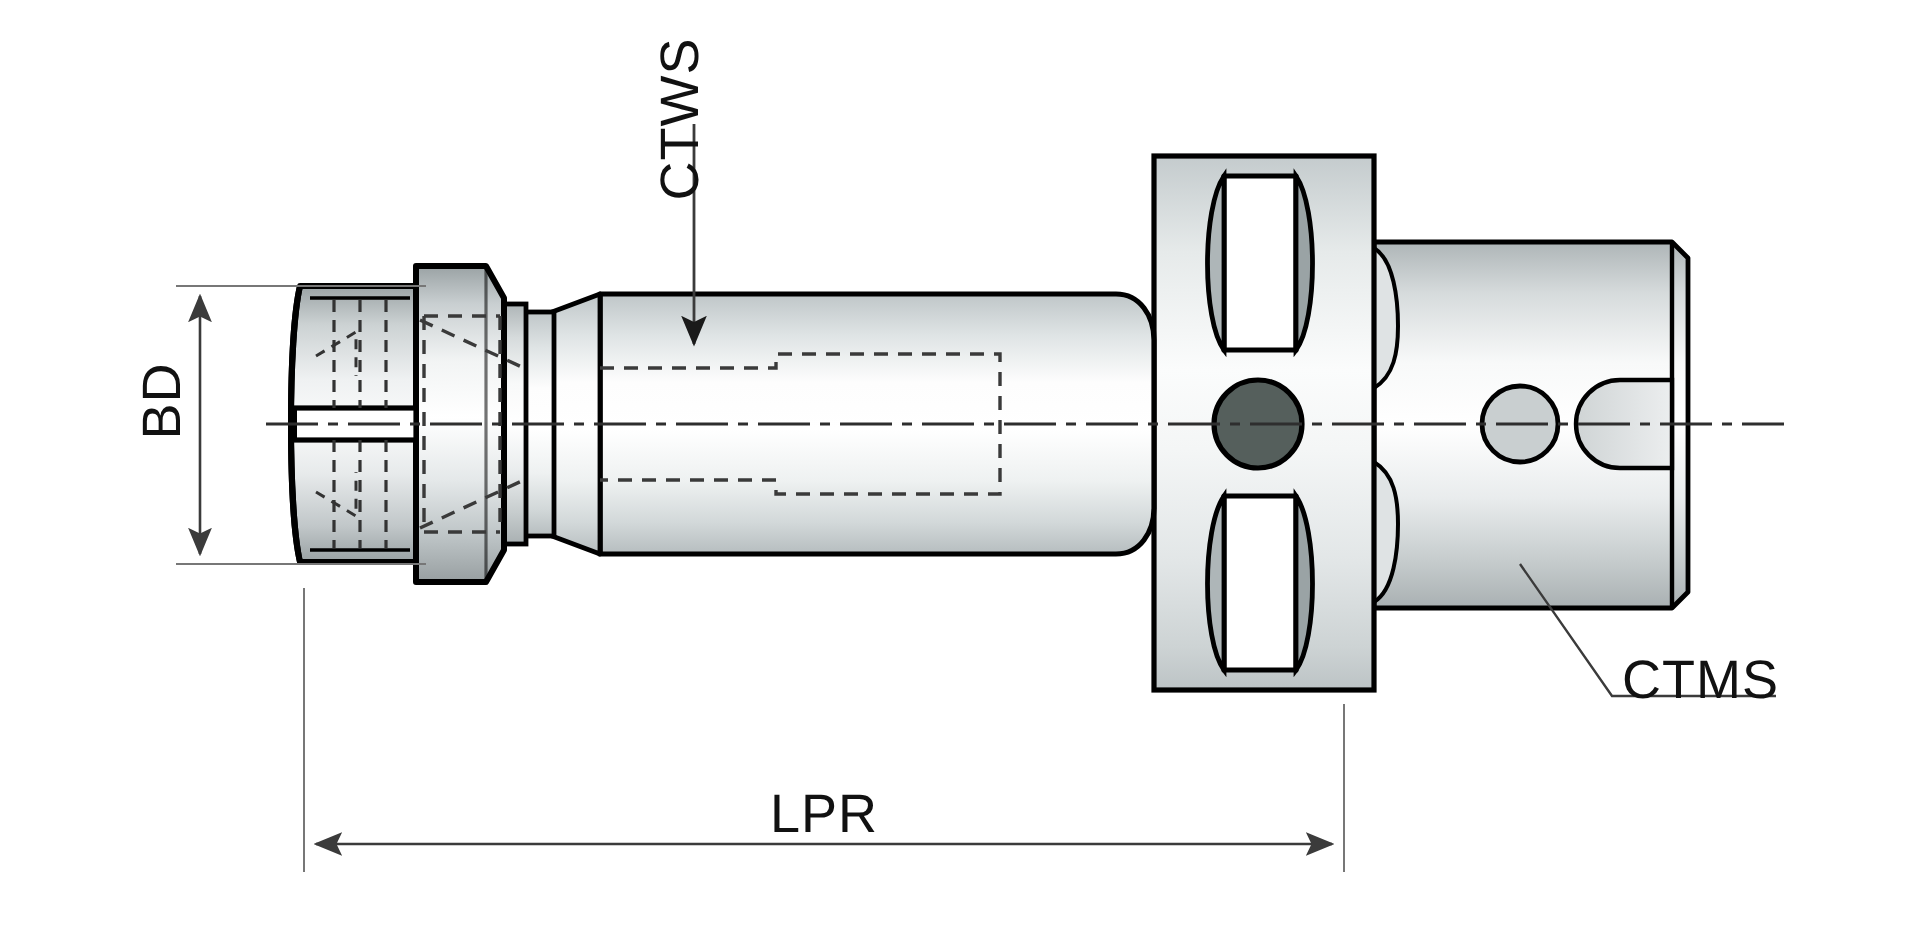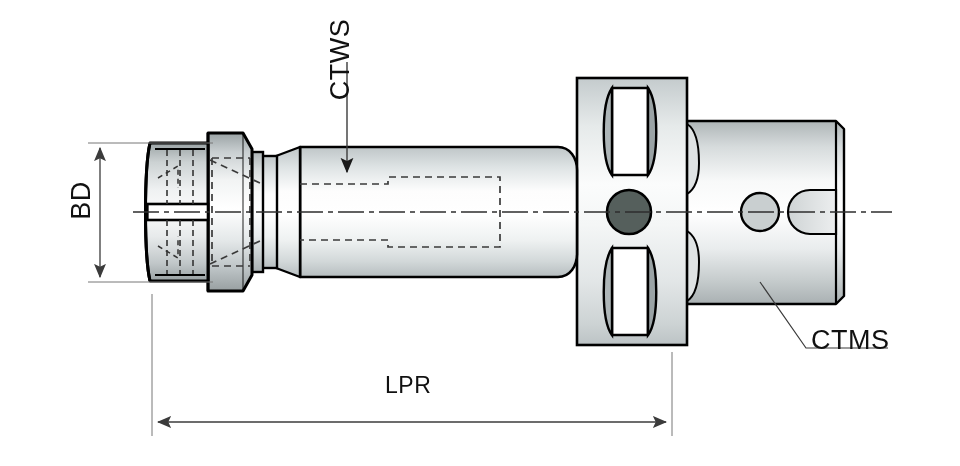--- a/index.html
+++ b/index.html
@@ -28,22 +28,22 @@
     left:300px;top:44px;
     font-size:27px;letter-spacing:0.5px;
     transform:rotate(-90deg);
     transform-origin:center center;
   }
   #lbl-ctms{
     left:811px;top:325px;
     font-size:27px;letter-spacing:0.5px;
   }
   #lbl-lpr{
-    left:385px;top:372px;
-    font-size:23px;letter-spacing:0.5px;
+    left:385px;top:392px;
+    font-size:27px;letter-spacing:0.5px;
   }
 </style>
 </head>
 <body>
 
 <div id="stage">
 
   <svg id="dwg" width="960" height="466" viewBox="0 0 960 466">
 
     <defs>

